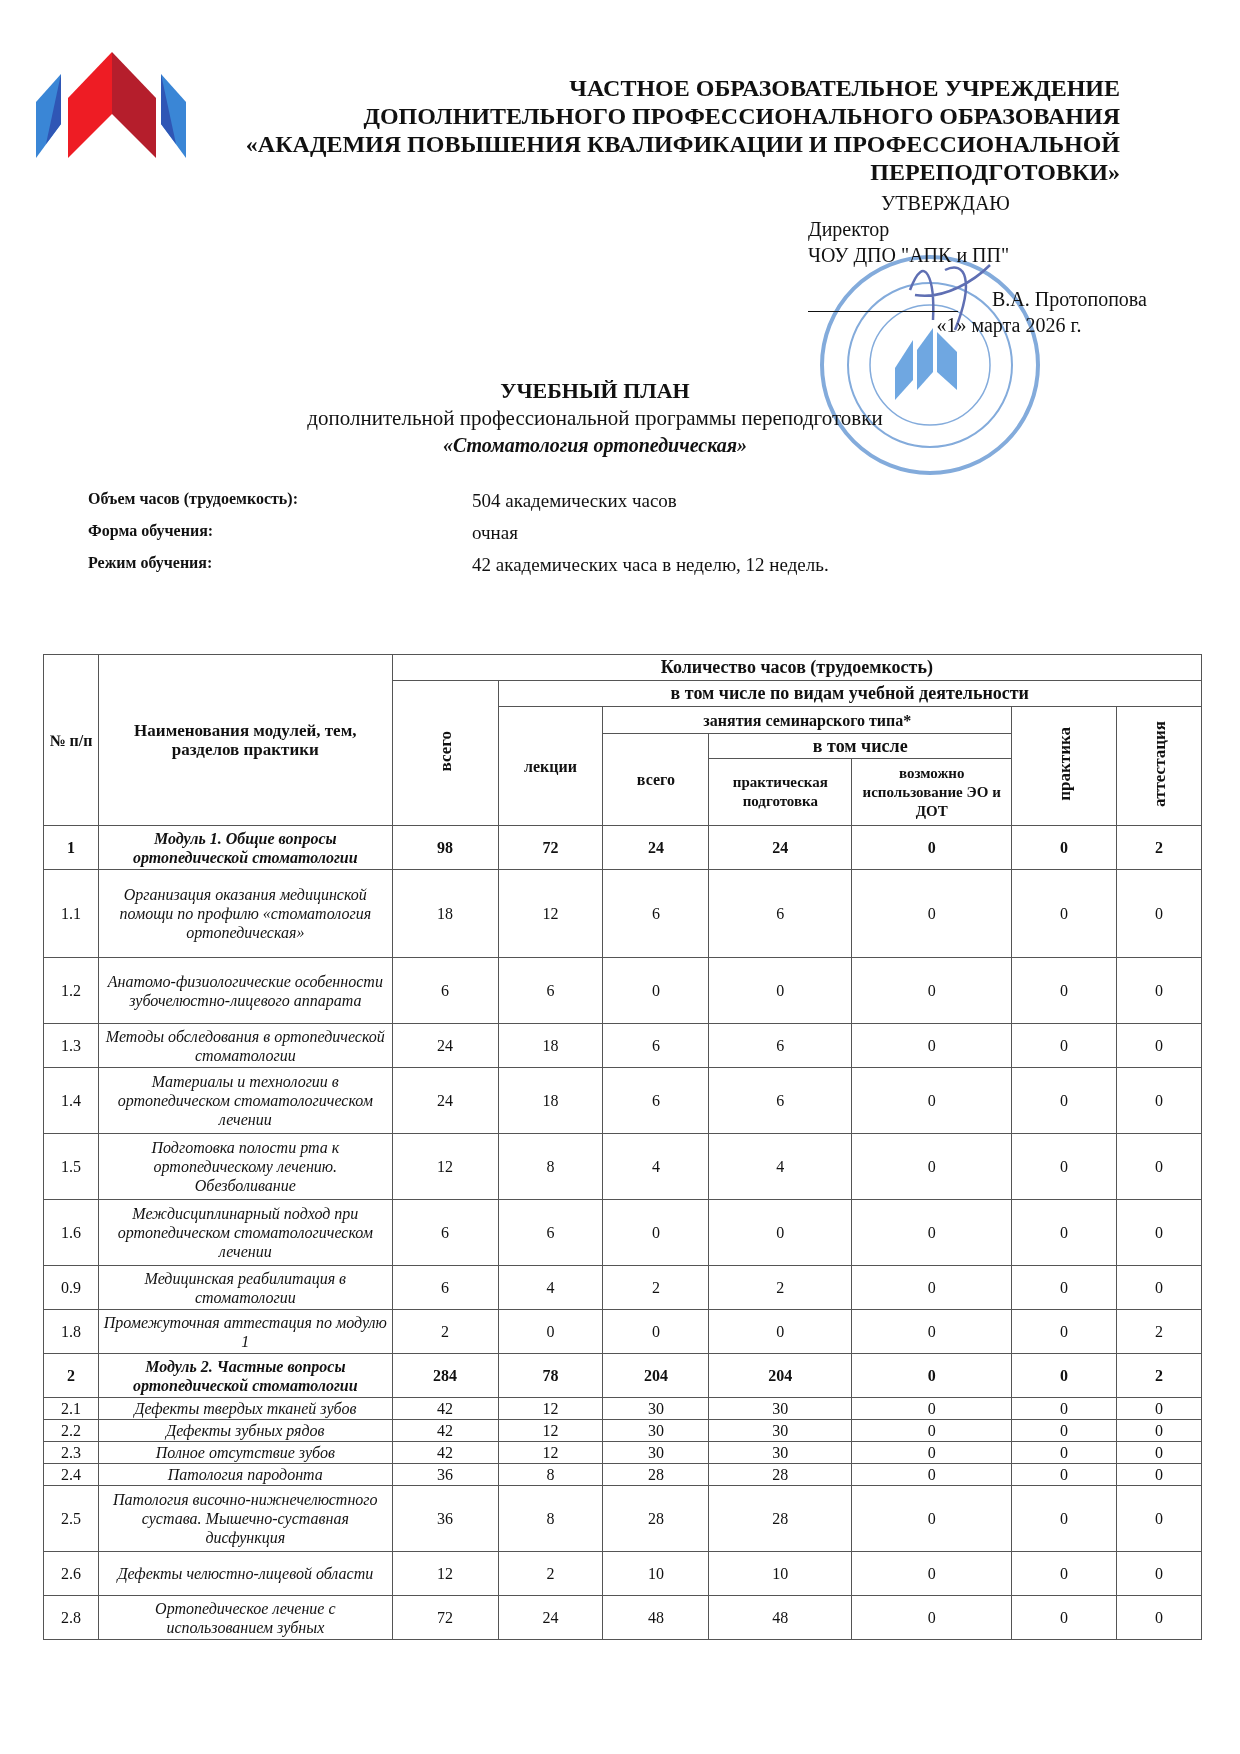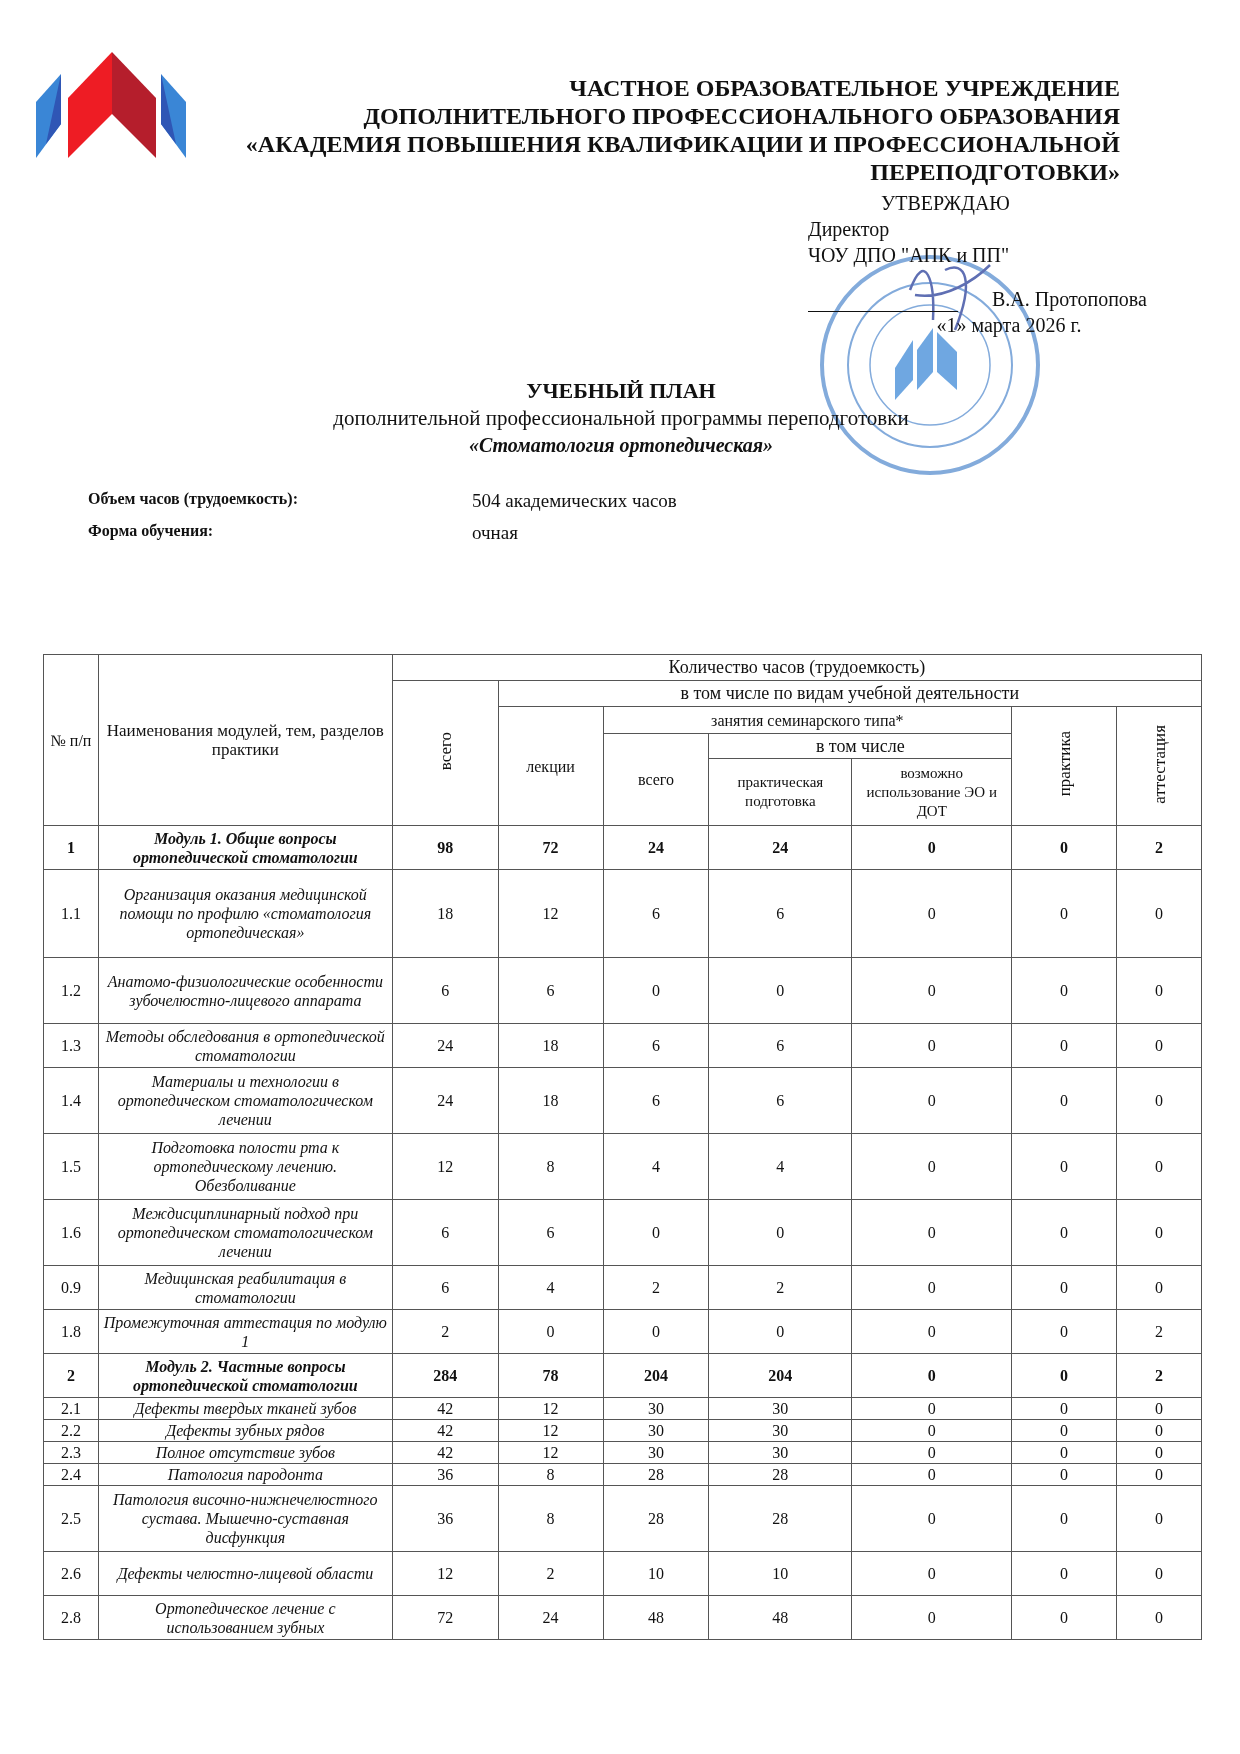--- a/index.html
+++ b/index.html
@@ -4,31 +4,31 @@
 <style>
   html, body { margin: 0; padding: 0; background: #ffffff; }
   body { width: 1240px; height: 1754px; position: relative; font-family: "Liberation Serif", serif; color: #111; overflow: hidden; }
   .logo { position: absolute; left: 36px; top: 52px; width: 150px; height: 106px; }
   .org { position: absolute; left: 180px; top: 74px; width: 940px; text-align: right; font-weight: bold; font-size: 24px; line-height: 28px; }
   .approve { position: absolute; left: 808px; top: 190px; font-size: 20px; line-height: 26px; }
   .approve .l1 { margin-left: 73px; }
   .approve .sig-line { display: inline-block; width: 150px; border-bottom: 1px solid #111; height: 18px; margin-right: 34px; vertical-align: bottom; }
   .approve .date { margin-left: 63px; text-align: center; }
   .stamp { position: absolute; left: 815px; top: 240px; width: 230px; height: 240px; opacity: 0.75; }
-  .plan-title { position: absolute; left: 0; width: 1190px; text-align: center; padding-left: 26px; }
+  .plan-title { position: absolute; left: 0; width: 1190px; text-align: center; }
   .pt1 { top: 378px; font-weight: bold; font-size: 22px; }
   .pt2 { top: 406px; font-size: 21px; }
   .pt3 { top: 434px; font-weight: bold; font-style: italic; font-size: 20px; }
   .info { position: absolute; left: 88px; top: 490px; font-size: 20px; }
   .info-row { height: 32px; display: flex; }
   .info-label { width: 384px; font-weight: bold; font-size: 16px; }
   .info-val { font-size: 19px; }
   table.plan { position: absolute; left: 43px; top: 654px; width: 1159px; border-collapse: collapse; font-size: 16px; }
   table.plan td, table.plan th { border: 1.5px solid #555; text-align: center; vertical-align: middle; padding: 0 3px; font-weight: normal; line-height: 19px; }
-  table.plan th { font-size: 16px; }
+  table.plan th { font-size: 16px; font-weight: bold; }
   .vert { writing-mode: vertical-rl; transform: rotate(180deg); display: inline-block; font-size: 17px; }
   td.name { text-align: left; padding-left: 10px; font-style: italic; }
   tr.mod td { font-weight: bold; }
   .h1 { height: 25px; font-size: 18px !important; }
 </style>
 </head>
 <body>
 
 <svg class="logo" viewBox="0 0 150 106">
   <polygon points="0,50 25,22 25,72 0,106" fill="#3a86d6"></polygon>
@@ -69,20 +69,24 @@
 <div class="plan-title pt3">«Стоматология ортопедическая»</div>
 
 <div class="info">
   <div class="info-row">
     <div class="info-label">Объем часов (трудоемкость):</div>
     <div class="info-val">504 академических часов</div>
   </div>
   <div class="info-row">
     <div class="info-label">Форма обучения:</div>
     <div class="info-val">очная</div>
+  </div>
+  <div class="info-row">
+    <div class="info-label">Режим обучения:</div>
+    <div class="info-val">42 академических часа в неделю, 12 недель.</div>
   </div>
 </div>
 
 <table class="plan">
   <colgroup>
     <col style="width:55px">
       <col style="width:294px">
       <col style="width:106px">
       <col style="width:105px">
       <col style="width:106px">

